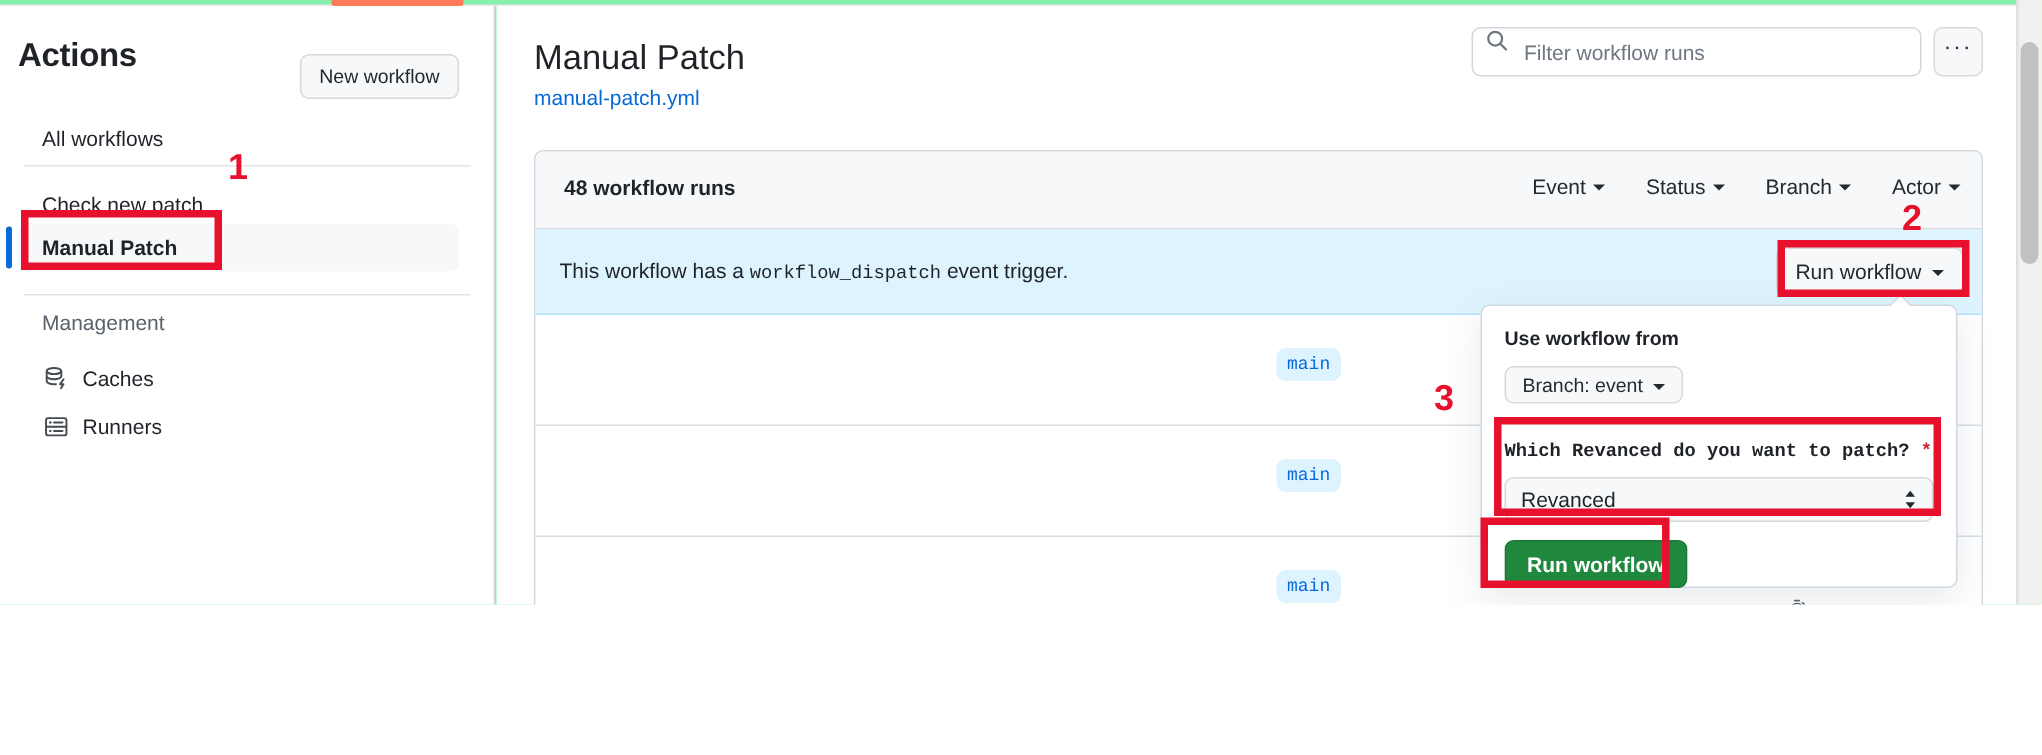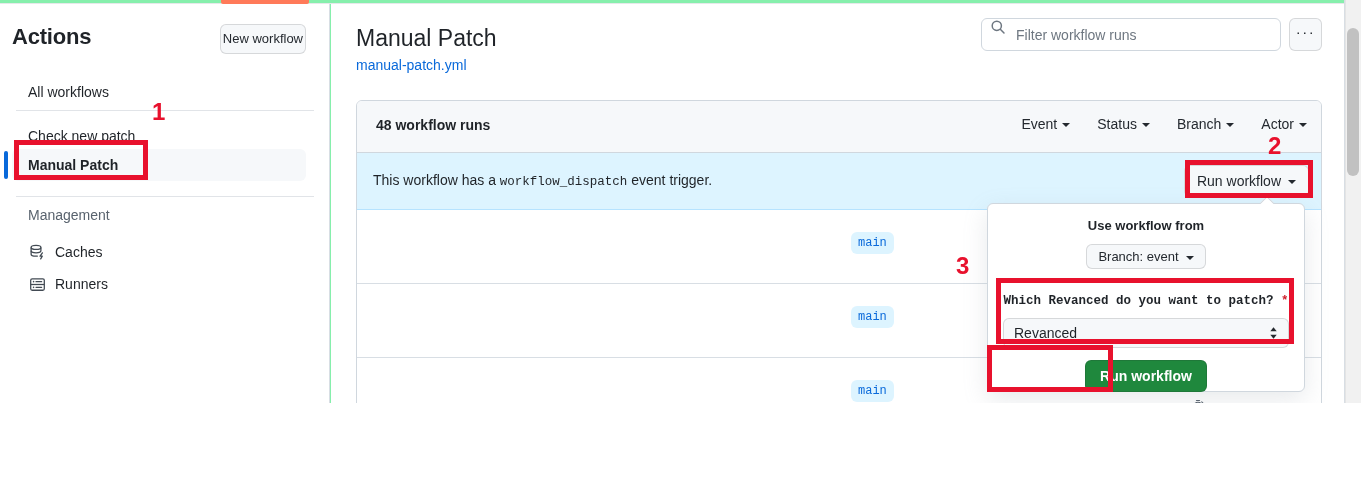--- a/index.html
+++ b/index.html
@@ -31,22 +31,22 @@
   }
   .sidebar-head {
     position: absolute; left: 12px; top: 18px; width: 306px; height: 34px;
   }
   .actions-title {
     position: absolute; left: 0; top: 0;
     font-size: 22px; font-weight: 700; letter-spacing: -.2px; color:#1f2328;
     line-height: 30px;
   }
   .new-workflow-btn {
-    position: absolute; right: 12px; top: 2px;
-    padding: 5px 2px;
+    position: absolute; right: 12px; top: 14px;
+    padding: 5px 12px;
     font-size: 13px; color: #24292f;
     background: #f6f8fa; border: 1px solid rgba(31,35,40,.15);
     border-radius: 6px; line-height: 18px; cursor: pointer;
     white-space: nowrap;
   }
   .nav-item {
     position: absolute; left: 12px; width: 294px; height: 32px;
     display: flex; align-items: center;
     padding-left: 16px;
     font-size: 14px; color: #1f2328; border-radius: 6px; cursor: pointer;
@@ -164,21 +164,21 @@
   .meta svg { flex: 0 0 14px; }
   .row-kebab {
     position: absolute; right: 16px; font-size: 15px; color: #59636e;
     letter-spacing: 1.5px; cursor: pointer;
   }
 
   
   .dropdown {
     position: absolute; left: 987px; top: 203px; width: 318px; height: 189px;
     background: #fff; border: 1px solid #d0d7de; border-radius: 6px;
-    box-shadow: 0 8px 24px rgba(140,149,159,.2); z-index: 40; text-align: center;
+    box-shadow: 0 8px 24px rgba(140,149,159,.2); z-index: 40;
   }
   .dd-arrow {
     position: absolute; left: 272px; top: -8px; width: 14px; height: 8px; overflow: hidden;
   }
   .dd-arrow::after {
     content: ""; position: absolute; left: 0; top: 3px; width: 12px; height: 12px;
     background: #fff; border: 1px solid #d0d7de; transform: rotate(45deg);
   }
   .dd-section { padding: 13px 15px 0 15px; }
   .dd-label { font-size: 13px; font-weight: 600; color: #1f2328; line-height: 18px; }

